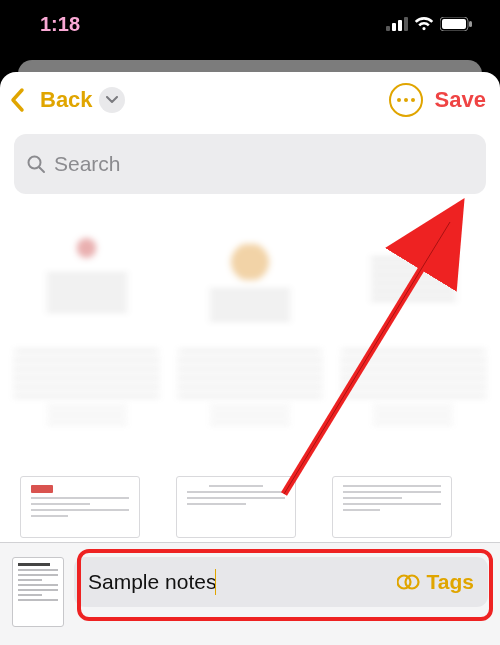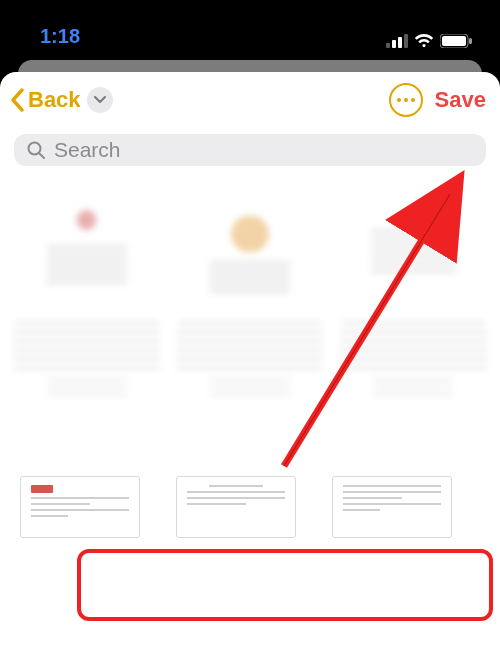--- a/index.html
+++ b/index.html
@@ -1,43 +1,43 @@
 <!DOCTYPE html>
 <html><head>
 <meta charset="utf-8">
 <style>
   * { margin:0; padding:0; box-sizing:border-box; -webkit-font-smoothing:antialiased; }
   html, body { width:500px; height:645px; overflow:hidden; }
   body { font-family:-apple-system,"SF Pro Text","Helvetica Neue",Arial,sans-serif; background:#000; position:relative; }
 
   
-  .status-bar { height:48px; display:flex; align-items:flex-end; justify-content:space-between; padding:0 28px 0 40px; color:#3b82f6; font-weight:700; font-size:20px; }
+  .status-bar { height:48px; display:flex; align-items:center; justify-content:space-between; padding:0 28px 0 40px; color:#f9a8d4; font-weight:700; font-size:20px; }
   .status-right { display:flex; align-items:center; gap:6px; }
 
   
   .modal-stack { position:absolute; top:60px; left:0; right:0; bottom:0; }
   .peek { position:absolute; top:0; left:18px; right:18px; height:14px; background:#cfcfcf; border-radius:14px 14px 0 0; opacity:.6; }
   .sheet { position:absolute; top:12px; left:0; right:0; bottom:0; background:#fff; border-radius:16px 16px 0 0; overflow:hidden; }
 
   
   .navbar { height:56px; display:flex; align-items:center; padding:0 14px 0 8px; }
-  .back { display:flex; align-items:center; color:#e0a500; font-size:22px; font-weight:600; gap:0; }
+  .back { display:flex; align-items:center; color:#e0a500; font-size:22px; font-weight:600; gap:12px; }
   .back svg { display:block; }
   .title-wrap { display:flex; align-items:center; gap:8px; margin-left:6px; }
   .title { font-size:22px; font-weight:800; color:#111; }
   .dropdown-btn { width:26px; height:26px; border-radius:13px; background:#e9e9eb; display:flex; align-items:center; justify-content:center; }
   .spacer { flex:1; }
   .more-btn { width:34px; height:34px; border:2.5px solid #e0a500; border-radius:17px; display:flex; align-items:center; justify-content:center; margin-right:12px; }
   .more-dots { display:flex; gap:3px; }
   .more-dots span { width:4px; height:4px; border-radius:2px; background:#e0a500; }
   .save-btn { color:#ef4444; font-size:22px; font-weight:800; }
 
   
   .search-wrap { padding:6px 14px 10px; }
-  .search { height:32px; background:#ececee; border-radius:12px; display:flex; align-items:center; padding:0 12px; gap:8px; }
+  .search { height:60px; background:#ececee; border-radius:12px; display:flex; align-items:center; padding:0 12px; gap:8px; }
   .search svg { flex-shrink:0; }
   .search-ph { color:#8b8b8f; font-size:21px; }
 
   
   .content { position:relative; height:320px; padding:10px 20px 0; }
   .blur-grid { display:flex; gap:30px; justify-content:space-between; filter:blur(3px); opacity:.55; }
   .doc-card { flex:1; display:flex; flex-direction:column; align-items:center; }
   .doc-thumb { width:100%; height:120px; background:#fff; border-radius:4px; position:relative; }
   .doc-thumb.t1::before{content:"";position:absolute;top:16px;left:30%;width:40%;height:36px;border-radius:4px;background:radial-gradient(circle,#d87070 0 30%,transparent 31%);}
   .doc-thumb.t1::after{content:"";position:absolute;top:60px;left:20%;width:60%;height:40px;background:repeating-linear-gradient(#aaa 0 2px,transparent 2px 7px);}
@@ -182,17 +182,40 @@
       </div>
       <div class="page-thumb">
         <div class="pt-line"></div>
           <div class="pt-line"></div>
           <div class="pt-line half"></div>
           <div class="pt-line"></div>
           <div class="pt-line third"></div>
       </div>
     </div>
 
+    <div class="bottom">
+      <div class="mini-thumb">
+        <div class="mt-title"></div>
+          <div class="mt-line"></div>
+          <div class="mt-line"></div>
+          <div class="mt-line s"></div>
+          <div class="mt-line"></div>
+          <div class="mt-line"></div>
+          <div class="mt-line s"></div>
+          <div class="mt-line"></div>
+      </div>
+      <div class="name-bar">
+        <span class="note-name">Sample notes</span>
+          <span class="caret"></span>
+        <div class="tags-btn">
+          <svg width="24" height="18" viewBox="0 0 24 18">
+              <circle cx="7" cy="9" r="6.5" fill="none" stroke="#e0a500" stroke-width="2.2"></circle>
+              <circle cx="15" cy="9" r="6.5" fill="none" stroke="#e0a500" stroke-width="2.2"></circle>
+            </svg>
+          <span>Tags</span>
+        </div>
+      </div>
+    </div>
 
     <div class="red-box bottom-box"></div>
 
   </div>
 </div>
 
 </body></html>

